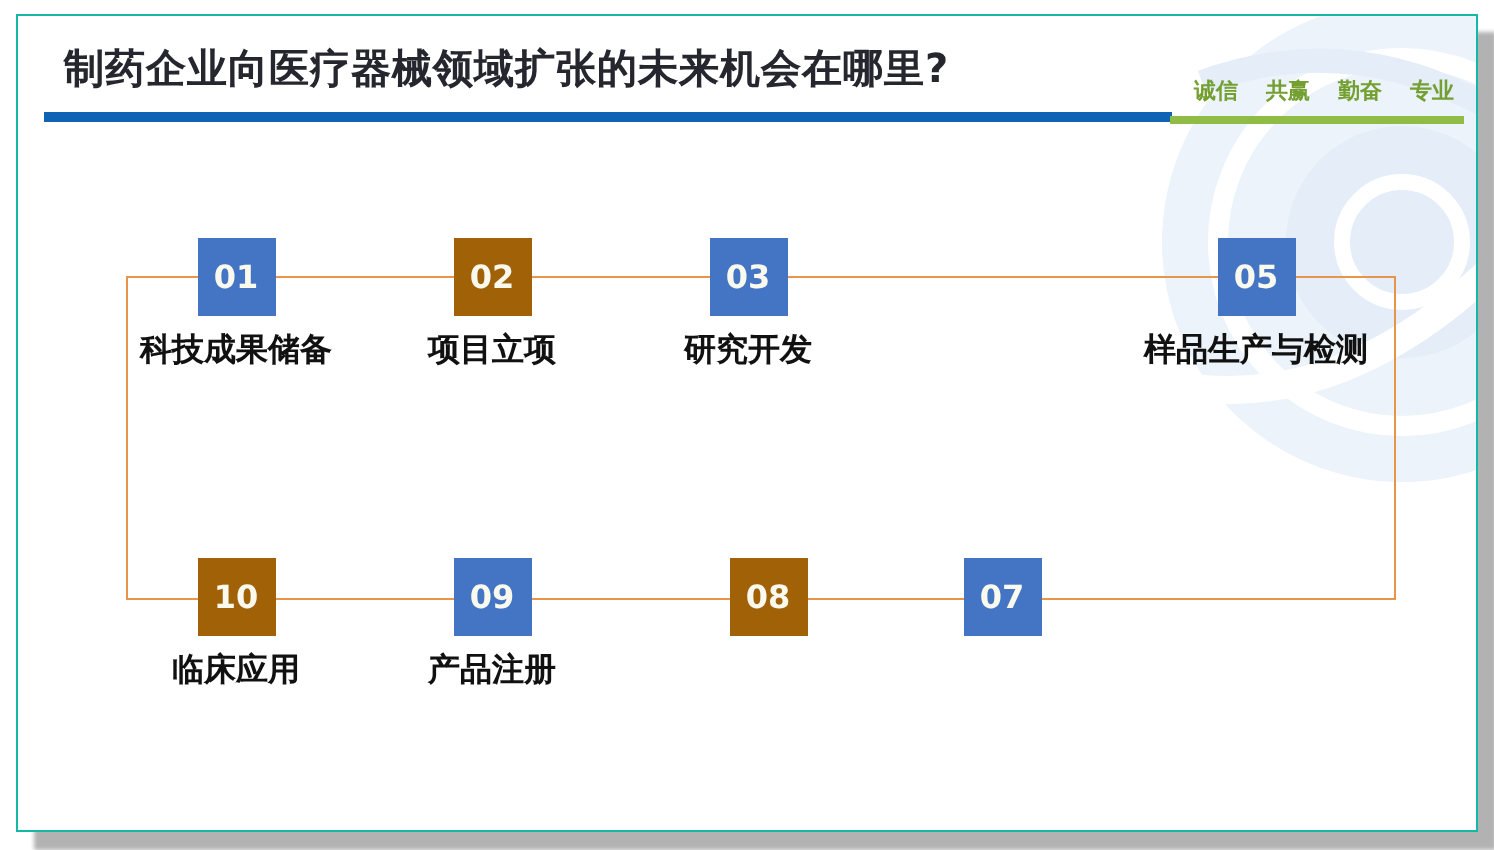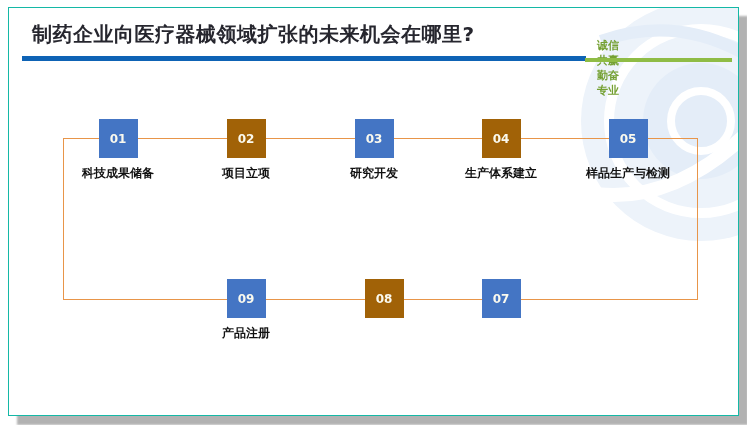--- a/index.html
+++ b/index.html
@@ -14,36 +14,36 @@
   }
   .watermark{position:absolute;left:552px;top:-47px;width:290px;height:290px;z-index:0;}
   .title{
     position:absolute;left:23px;top:13px;font-size:20px;font-weight:bold;
     color:#26262e;letter-spacing:0.5px;white-space:nowrap;z-index:2;
   }
   .rule-blue{position:absolute;left:13px;top:48px;width:564px;height:5px;background:#0e63b5;z-index:2;}
   .rule-green{position:absolute;left:576px;top:50px;width:147px;height:4px;background:#8fbc45;z-index:2;}
   .slogan{
     position:absolute;left:588px;top:30px;width:130px;display:flex;justify-content:space-between;
-    font-size:11px;font-weight:bold;color:#74a032;z-index:2;white-space:nowrap;flex-direction:column;
+    font-size:11px;font-weight:bold;color:#74a032;z-index:2;white-space:nowrap;
   }
   .connector{
     position:absolute;left:54px;top:130px;width:633px;height:160px;
     border:1px solid #e89549;z-index:1;
   }
   .step{position:absolute;width:160px;text-align:center;z-index:3;}
   .r1{top:111px;}
   .r2{top:271px;}
   .numbox{
     width:39px;height:39px;margin:0 auto;display:flex;align-items:center;justify-content:center;
-    font-size:12px;font-weight:bold;color:#faf9ee;
+    font-size:16px;font-weight:bold;color:#faf9ee;
   }
   .node-blue{background:#4475c4;}
   .node-green{background:#a16207;}
-  .lbl{margin-top:7px;font-size:12px;font-weight:bold;color:#111111;white-space:nowrap;}
+  .lbl{margin-top:7px;font-size:16px;font-weight:bold;color:#111111;white-space:nowrap;}
 </style>
 </head>
 <body>
 
 <div class="slide">
 
   <svg class="watermark" viewBox="0 0 290 290" xmlns="http://www.w3.org/2000/svg">
     <circle cx="140" cy="160" r="120" fill="#edf3fa"></circle>
     <circle cx="140" cy="160" r="92" fill="none" stroke="#ffffff" stroke-width="10"></circle>
     <circle cx="140" cy="160" r="58" fill="#e4edf8"></circle>
@@ -70,29 +70,29 @@
     <div class="lbl">科技成果储备</div>
   </div>
   <div class="step r1" style="left:157px">
     <div class="numbox node-green">02</div>
     <div class="lbl">项目立项</div>
   </div>
   <div class="step r1" style="left:285px">
     <div class="numbox node-blue">03</div>
     <div class="lbl">研究开发</div>
   </div>
-  <div class="step r1" style="left:412px">
-    <div class="numbox node-green">04</div>
-    <div class="lbl">生产体系建立</div>
-  </div>
   <div class="step r1" style="left:539px">
     <div class="numbox node-blue">05</div>
     <div class="lbl">样品生产与检测</div>
   </div>
 
+  <div class="step r2" style="left:29px">
+    <div class="numbox node-green">10</div>
+    <div class="lbl">临床应用</div>
+  </div>
   <div class="step r2" style="left:157px">
     <div class="numbox node-blue">09</div>
     <div class="lbl">产品注册</div>
   </div>
   <div class="step r2" style="left:295px">
     <div class="numbox node-green">08</div>
   </div>
   <div class="step r2" style="left:412px">
     <div class="numbox node-blue">07</div>
   </div>

